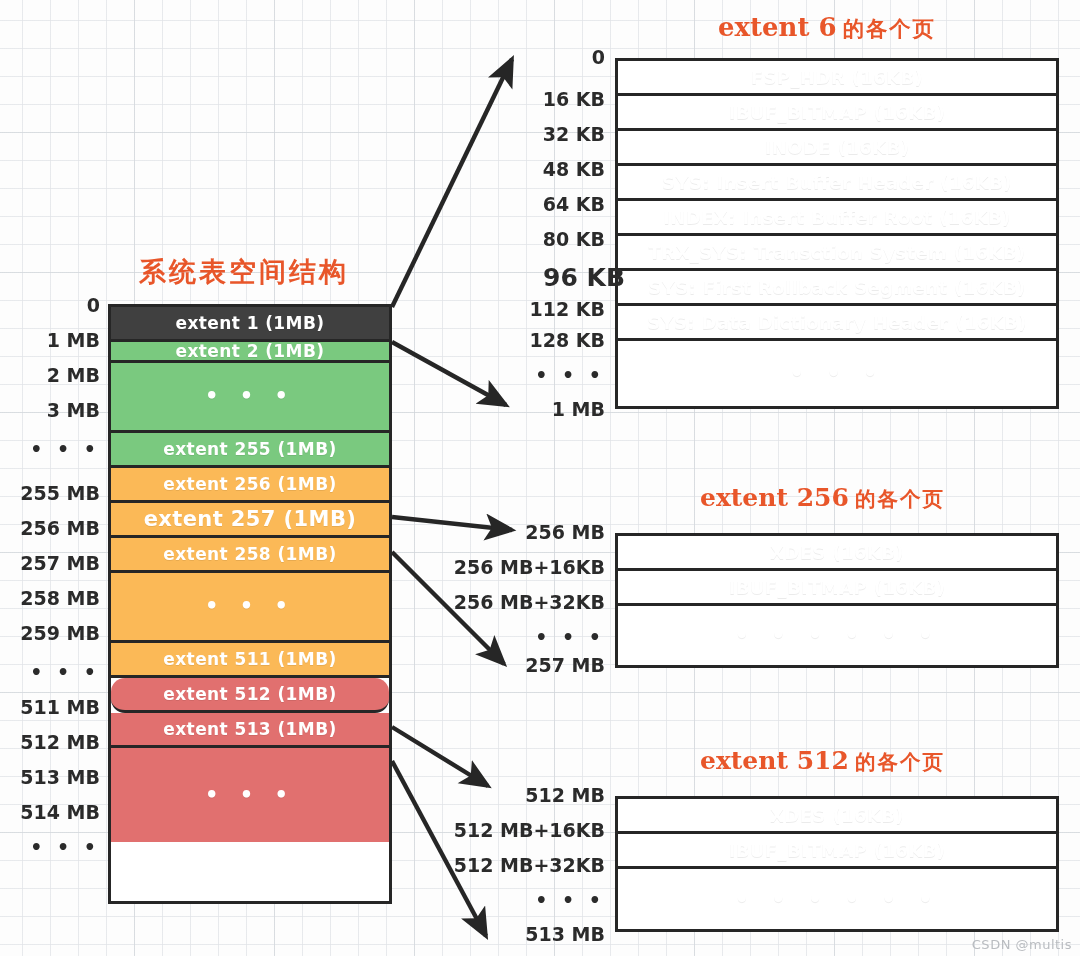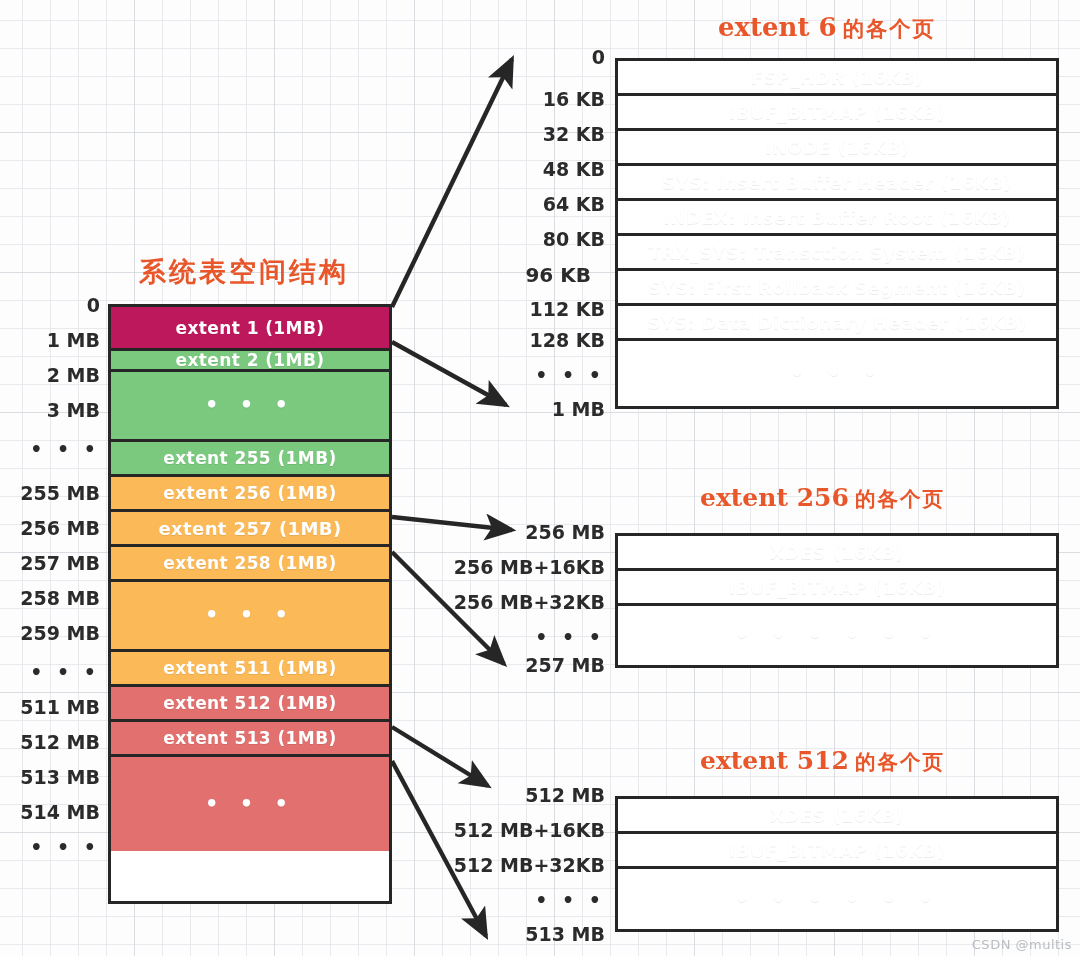--- a/index.html
+++ b/index.html
@@ -129,30 +129,30 @@
       <line x1="392" y1="517" x2="512" y2="530"></line>
       <line x1="392" y1="552" x2="504" y2="664"></line>
       <line x1="392" y1="727" x2="488" y2="786"></line>
       <line x1="392" y1="761" x2="486" y2="936"></line>
     </g>
   </svg>
 
   <div class="diagram-title" style="left:139px; top:258px;">系统表空间结构</div>
 
   <div class="stack" id="ts-stack" style="left:108px; top:304px; width:284px; height:600px;">
-      <div class="row" style="height: 44px; background: #be185d; font-size: 17px;">extent 1 (1MB)</div>
+      <div class="row" style="height: 35px; background: #404040; font-size: 17px;">extent 1 (1MB)</div>
       <div class="row" style="height: 21px; background: rgb(122, 201, 127); font-size: 17px;">extent 2 (1MB)</div>
       <div class="row dots" style="height: 70px; background: rgb(122, 201, 127); font-size: 21px;">• • •</div>
       <div class="row" style="height: 35px; background: rgb(122, 201, 127); font-size: 17px;">extent 255 (1MB)</div>
       <div class="row" style="height: 35px; background: rgb(251, 185, 87); font-size: 17px;">extent 256 (1MB)</div>
-      <div class="row" style="height: 35px; background: rgb(251, 185, 87); font-size: 18px;">extent 257 (1MB)</div>
+      <div class="row" style="height: 35px; background: rgb(251, 185, 87); font-size: 21px;">extent 257 (1MB)</div>
       <div class="row" style="height: 35px; background: rgb(251, 185, 87); font-size: 17px;">extent 258 (1MB)</div>
       <div class="row dots" style="height: 70px; background: rgb(251, 185, 87); font-size: 21px;">• • •</div>
       <div class="row" style="height: 35px; background: rgb(251, 185, 87); font-size: 17px;">extent 511 (1MB)</div>
-      <div class="row" style="height: 35px; background: rgb(225, 112, 111); font-size: 17px;">extent 512 (1MB)</div>
+      <div class="row" style="height: 35px; background: rgb(225, 112, 111); font-size: 17px; border-radius: 14px;">extent 512 (1MB)</div>
       <div class="row" style="height: 35px; background: rgb(225, 112, 111); font-size: 17px;">extent 513 (1MB)</div>
       <div class="row dots" style="height: 94px; background: rgb(225, 112, 111); font-size: 21px;">• • •</div>
     </div>
   <div id="ts-ticks">
       <div class="tick" style="top: 296px; right: 980px; font-size: 19px;">0</div>
       <div class="tick" style="top: 331px; right: 980px; font-size: 19px;">1 MB</div>
       <div class="tick" style="top: 366px; right: 980px; font-size: 19px;">2 MB</div>
       <div class="tick" style="top: 401px; right: 980px; font-size: 19px;">3 MB</div>
       <div class="tick dots" style="top: 440px; right: 980px; font-size: 19px;">• • •</div>
       <div class="tick" style="top: 484px; right: 980px; font-size: 19px; margin-left: 16px;">255 MB</div>
@@ -182,21 +182,21 @@
       <div class="row" style="height: 35px; font-size: 18px;">SYS: Data Dictionary Header (16KB)</div>
       <div class="row dots" style="height: 65px; font-size: 23px;">• • •</div>
     </div>
   <div id="e0-ticks">
       <div class="tick" style="top: 48px; right: 475px; font-size: 19px;">0</div>
       <div class="tick" style="top: 90px; right: 475px; font-size: 19px;">16 KB</div>
       <div class="tick" style="top: 125px; right: 475px; font-size: 19px; margin-left: 36px;">32 KB</div>
       <div class="tick" style="top: 160px; right: 475px; font-size: 19px;">48 KB</div>
       <div class="tick" style="top: 195px; right: 475px; font-size: 19px;">64 KB</div>
       <div class="tick" style="top: 230px; right: 475px; font-size: 19px;">80 KB</div>
-      <div class="tick" style="top: 265px; right: 489px; font-size: 20px;">96 KB</div>
+      <div class="tick" style="top: 265px; right: 455px; font-size: 25px;">96 KB</div>
       <div class="tick" style="top: 300px; right: 475px; font-size: 19px;">112 KB</div>
       <div class="tick" style="top: 331px; right: 475px; font-size: 19px;">128 KB</div>
       <div class="tick dots" style="top: 366px; right: 475px; font-size: 19px;">• • •</div>
       <div class="tick" style="top: 400px; right: 475px; font-size: 19px;">1 MB</div>
     </div>
 
   <div class="heading" style="left:700px; top:485px; font-size:25px;">
     <span>extent 256</span><span class="cn">的各个页</span>
   </div>
   <div class="stack" id="e256-stack" style="left:615px; top:533px; width:444px; height:135px;">

